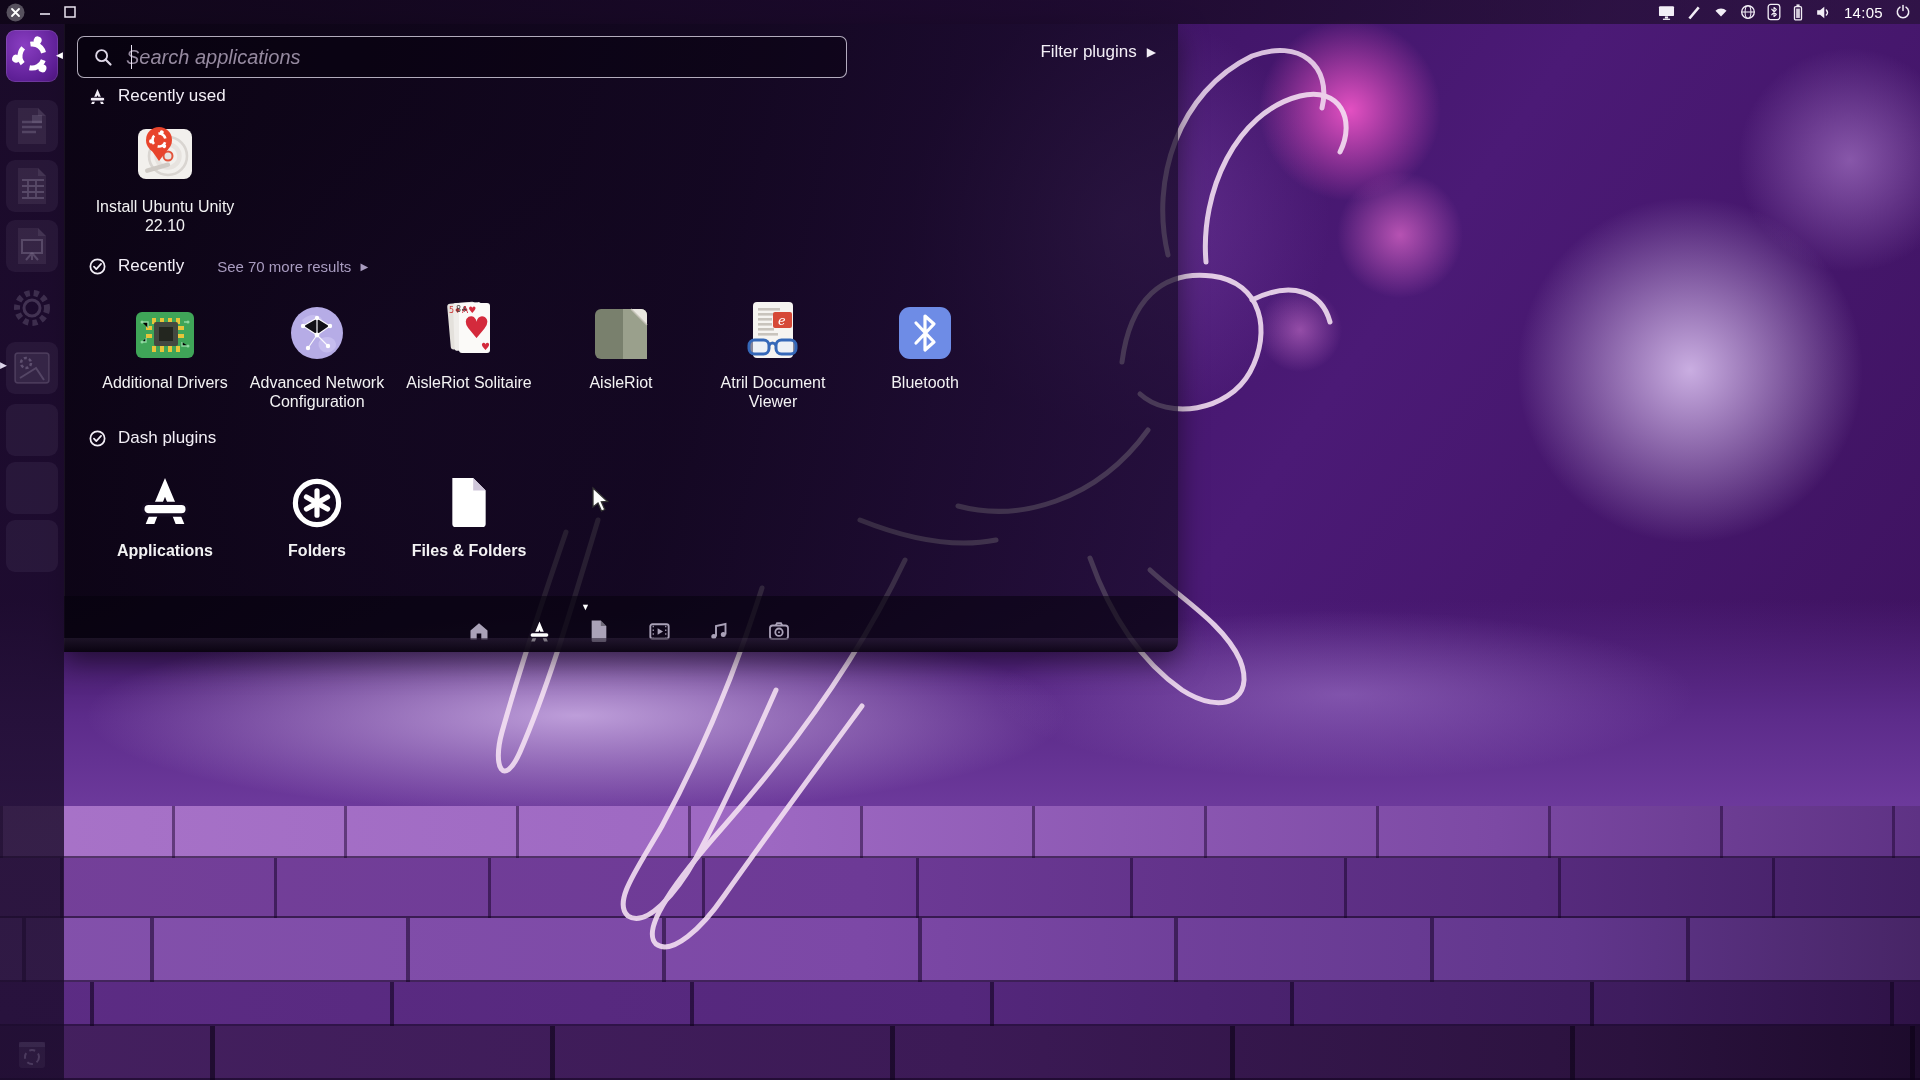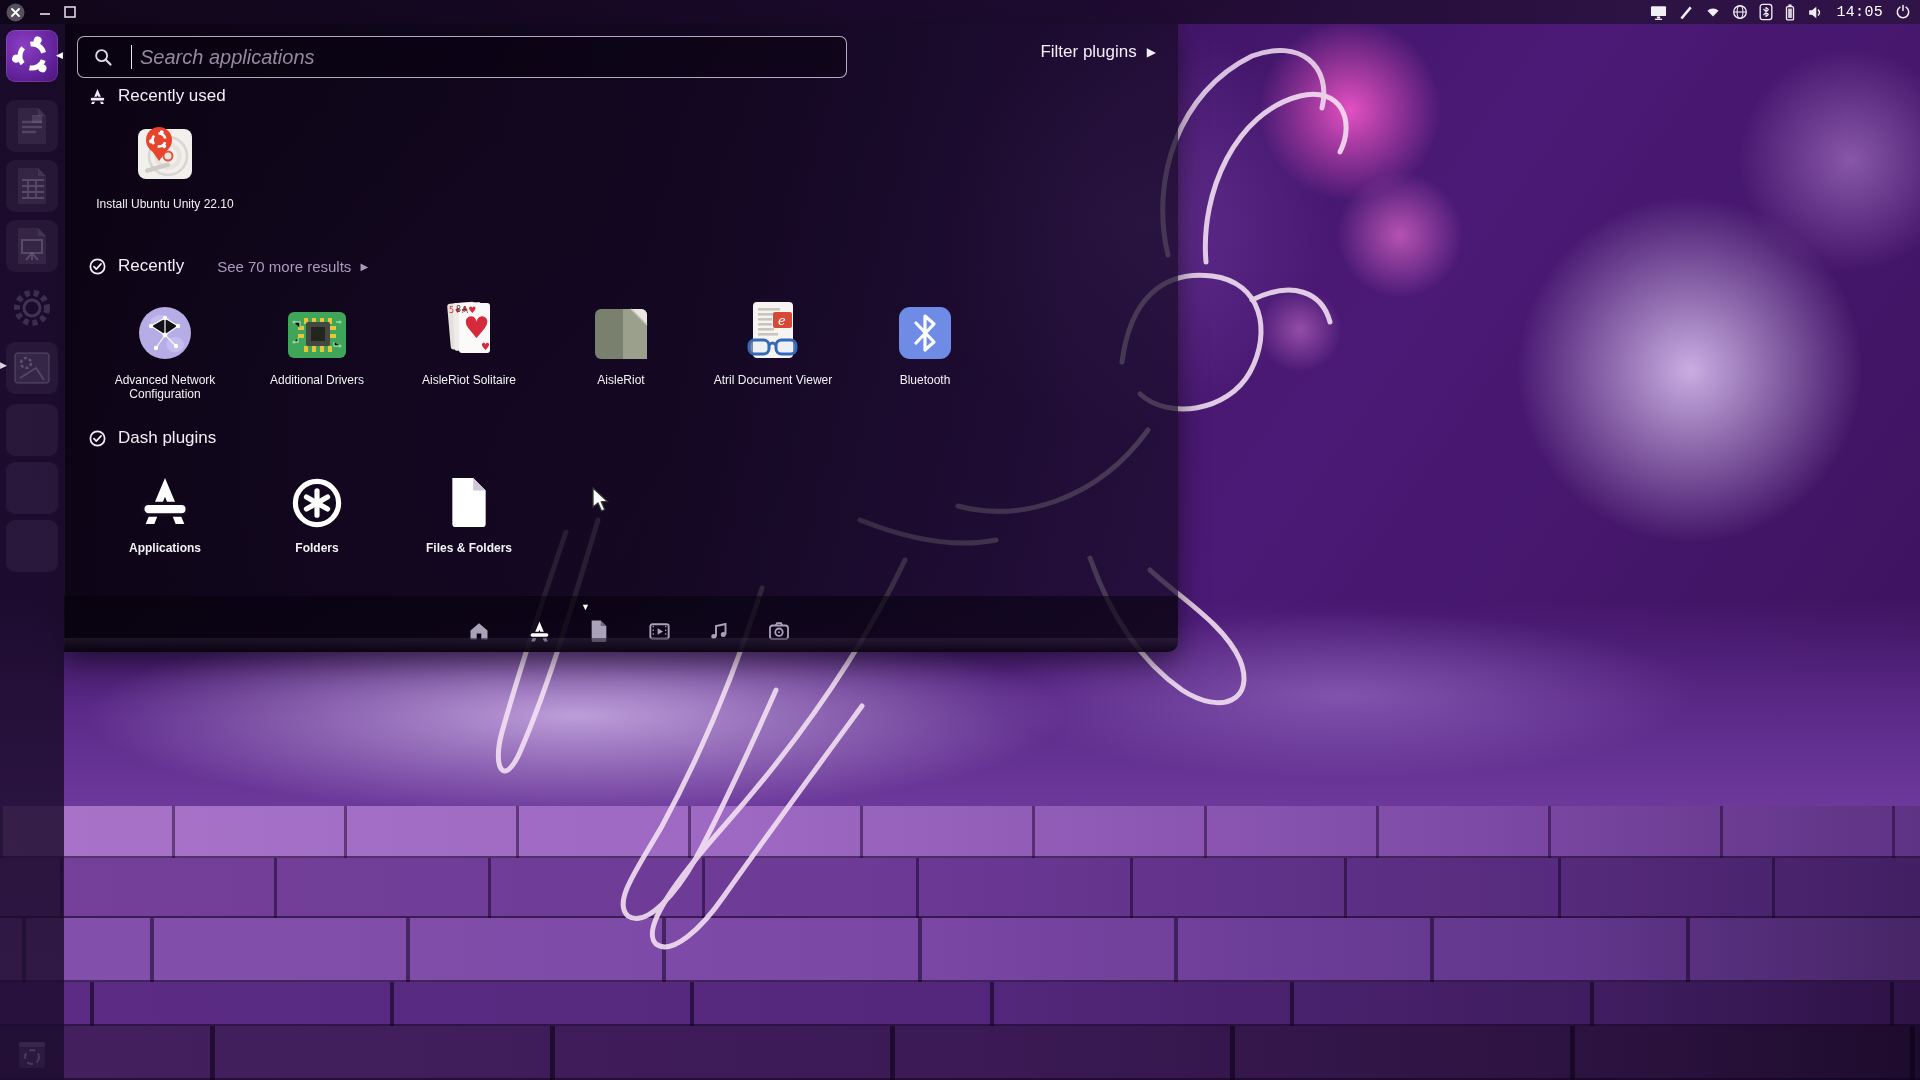--- a/index.html
+++ b/index.html
@@ -46,21 +46,21 @@
       background-position:210px 0,0 0;}
   .plank-row{box-shadow:0 -2px 0 rgba(15,2,28,.55) inset;}
   #kudu{left:0;top:0;width:1920px;height:1080px;z-index:3;pointer-events:none;}
 
   
   #panel{left:0;top:0;width:1920px;height:24px;z-index:7;
     background:linear-gradient(90deg, rgba(10,4,16,.82) 0%, rgba(14,6,22,.68) 55%, rgba(30,16,40,.55) 100%);}
   .winctl{top:0;height:24px;display:flex;align-items:center;}
   .tray{top:0;right:4px;height:24px;display:flex;align-items:center;gap:9px;padding-right:4px;}
   .tray svg{display:block;}
-  #clock{font-size:15px;color:#fff;letter-spacing:.3px;padding:0 2px;font-family:Liberation Mono, monospace;}
+  #clock{font-size:15px;color:#fff;letter-spacing:.3px;padding:0 2px;}
 
   
   #launcher{left:0;top:24px;width:64px;height:1056px;z-index:6;
     background:linear-gradient(180deg, rgba(24,10,38,.88), rgba(26,11,42,.78));}
   .litem{left:6px;width:52px;height:52px;border-radius:9px;}
   .litem.faint{background:rgba(200,185,220,.07);}
   .bfb{background:radial-gradient(circle at 35% 30%, #8a3ec2, #5e1f96 70%, #4a1378);
        box-shadow:0 0 0 1px rgba(255,255,255,.12) inset;}
 
   
@@ -78,21 +78,21 @@
   #searchbox input::placeholder{font-style:italic;color:#95899f;}
   .caret{left:53px;top:8px;width:1px;height:24px;background:#e9e2f2;position:absolute;}
   #filter{top:18px;right:22px;display:flex;align-items:center;gap:10px;font-size:17px;color:#f2eef6;cursor:default;}
   .tri{font-size:12px;color:#f2eef6;}
   .sechdr{display:flex;align-items:center;gap:11px;font-size:17px;color:#f2eef6;}
   .seemore{font-size:15px;color:#a99cc0;display:flex;align-items:center;gap:9px;margin-left:22px;}
   .seemore .tri{font-size:10px;color:#a99cc0;}
   .tilerow{display:flex;}
   .tile{width:152px;text-align:center;cursor:default;}
   .tile .ticon{height:64px;display:flex;align-items:flex-end;justify-content:center;}
-  .tile .tlabel{margin-top:11px;font-size:12px;line-height:1.2;color:rgba(255,255,255,.95);}
+  .tile .tlabel{margin-top:11px;font-size:16px;line-height:1.2;color:rgba(255,255,255,.95);}
   .lensicons{left:385px;bottom:0;height:42px;display:flex;align-items:center;position:absolute;}
   .lens{width:60px;display:flex;justify-content:center;color:#aaa2b8;}
   .lens.active{color:#ffffff;}
   .lensptr{left:517px;bottom:40px;color:#fff;font-size:9px;position:absolute;}
 </style>
 </head>
 <body>
 
 <div id="wallpaper" class="abs"></div>
 <div id="midband" class="abs"></div>
@@ -255,21 +255,21 @@
     <svg width="52" height="52" viewBox="0 0 52 52" opacity="0.5">
         <rect x="13" y="14" width="26" height="26" rx="3" fill="rgba(190,178,210,.12)"></rect>
         <rect x="13" y="14" width="26" height="5" fill="rgba(190,178,210,.18)"></rect>
         <circle cx="26" cy="29" r="7" fill="none" stroke="rgba(210,200,228,.4)" stroke-width="2" stroke-dasharray="6 4"></circle>
       </svg>
   </div>
 </div>
 
 <div id="dash" class="abs">
 
-  <div id="searchbox" style="position:absolute;gap:14px;">
+  <div id="searchbox" style="position:absolute;">
     <span style="margin:0 10px 0 14px;display:inline-flex;">
       <svg width="22" height="22" viewBox="0 0 24 24" fill="none" stroke="#ddd6e6">
           <circle cx="10.5" cy="10.5" r="6" stroke-width="2"></circle>
           <path d="M15 15 L20.2 20.2" stroke-width="2.4" stroke-linecap="round"></path>
         </svg>
     </span>
     <div class="caret"></div>
     <input type="text" value="" placeholder="Search applications" style="">
   </div>
 
@@ -314,41 +314,20 @@
         <path d="M7.5 12.2 l3 3 L16.5 8.8" stroke-width="2.2" stroke-linecap="round" stroke-linejoin="round"></path>
       </svg>
     <span>Recently</span>
     <span class="seemore">
       <span>See 70 more results</span>
       <span class="tri">▶</span>
     </span>
   </div>
 
   <div class="tilerow abs" style="left:25px;top:274px;">
-    <div class="tile">
-      <div class="ticon">
-        <svg width="58" height="58" viewBox="0 0 58 58">
-            <circle cx="29" cy="29" r="26" fill="#b6ace6"></circle>
-        <path d="M14 16 q8-7 16-4 q6 2 4 8 q-2 5-9 5 q-8 0-11-9Z" fill="#c8bff0" opacity=".9"></path>
-        <path d="M34 34 q9-3 13 3 q3 6-3 10 q-7 4-12-2 q-4-6 2-11Z" fill="#c8bff0" opacity=".9"></path>
-        <g stroke="#ffffff" stroke-width="1.2" opacity=".9">
-              <path d="M15 22 L29 14 L42 22 M29 14 L29 31 M15 22 L29 31 L42 22 M29 31 L20 44 M29 31 L40 42"></path>
-            </g>
-        <g fill="#ffffff">
-              <circle cx="15" cy="22" r="2.2"></circle>
-              <circle cx="29" cy="14" r="2.2"></circle>
-              <circle cx="42" cy="22" r="2.2"></circle>
-              <circle cx="29" cy="31" r="2.4"></circle>
-              <circle cx="20" cy="44" r="2.2"></circle>
-              <circle cx="40" cy="42" r="2.2"></circle>
-            </g>
-          </svg>
-      </div>
-      <div class="tlabel">Advanced Network Configuration</div>
-    </div>
     <div class="tile">
       <div class="ticon">
         <svg width="62" height="54" viewBox="0 0 62 54">
             <rect x="2" y="4" width="58" height="46" rx="6" fill="#3fa558"></rect>
         <g fill="#e8c53a">
               <rect x="18" y="10" width="4" height="6"></rect>
               <rect x="26" y="10" width="4" height="6"></rect>
               <rect x="34" y="10" width="4" height="6"></rect>
               <rect x="42" y="10" width="4" height="6"></rect>
               <rect x="18" y="38" width="4" height="6"></rect>
@@ -370,20 +349,41 @@
               <circle cx="54" cy="38" r="1.5"></circle>
             </g>
         <rect x="20" y="14" width="24" height="24" rx="2" fill="#434841"></rect>
             <rect x="25" y="19" width="14" height="14" fill="#23261f"></rect>
           </svg>
       </div>
       <div class="tlabel">Additional Drivers</div>
     </div>
     <div class="tile">
       <div class="ticon">
+        <svg width="58" height="58" viewBox="0 0 58 58">
+            <circle cx="29" cy="29" r="26" fill="#b6ace6"></circle>
+        <path d="M14 16 q8-7 16-4 q6 2 4 8 q-2 5-9 5 q-8 0-11-9Z" fill="#c8bff0" opacity=".9"></path>
+        <path d="M34 34 q9-3 13 3 q3 6-3 10 q-7 4-12-2 q-4-6 2-11Z" fill="#c8bff0" opacity=".9"></path>
+        <g stroke="#ffffff" stroke-width="1.2" opacity=".9">
+              <path d="M15 22 L29 14 L42 22 M29 14 L29 31 M15 22 L29 31 L42 22 M29 31 L20 44 M29 31 L40 42"></path>
+            </g>
+        <g fill="#ffffff">
+              <circle cx="15" cy="22" r="2.2"></circle>
+              <circle cx="29" cy="14" r="2.2"></circle>
+              <circle cx="42" cy="22" r="2.2"></circle>
+              <circle cx="29" cy="31" r="2.4"></circle>
+              <circle cx="20" cy="44" r="2.2"></circle>
+              <circle cx="40" cy="42" r="2.2"></circle>
+            </g>
+          </svg>
+      </div>
+      <div class="tlabel">Advanced Network Configuration</div>
+    </div>
+    <div class="tile">
+      <div class="ticon">
         <svg width="60" height="62" viewBox="0 0 60 62">
         <rect x="8" y="4" width="28" height="46" rx="3" fill="#e4e1dc" transform="rotate(-5 8 4)"></rect>
         <rect x="14" y="3" width="28" height="48" rx="3" fill="#efedea" transform="rotate(-2 14 3)"></rect>
         <rect x="20" y="3" width="31" height="50" rx="3" fill="#fbfaf8"></rect>
         <text x="10" y="13" font-size="8" fill="#c33" font-family="'DejaVu Sans',sans-serif">5♦</text>
         <text x="17" y="12" font-size="8" fill="#444" font-family="'DejaVu Sans',sans-serif">8♣</text>
         <text x="23" y="13" font-size="9" fill="#d42a3c" font-family="'DejaVu Sans',sans-serif">A♥</text>
         <text x="24" y="38" font-size="30" fill="#d42a3c" font-family="'DejaVu Sans',sans-serif">♥</text>
         <text x="42" y="50" font-size="10" fill="#d42a3c" font-family="'DejaVu Sans',sans-serif">♥</text>
           </svg>

